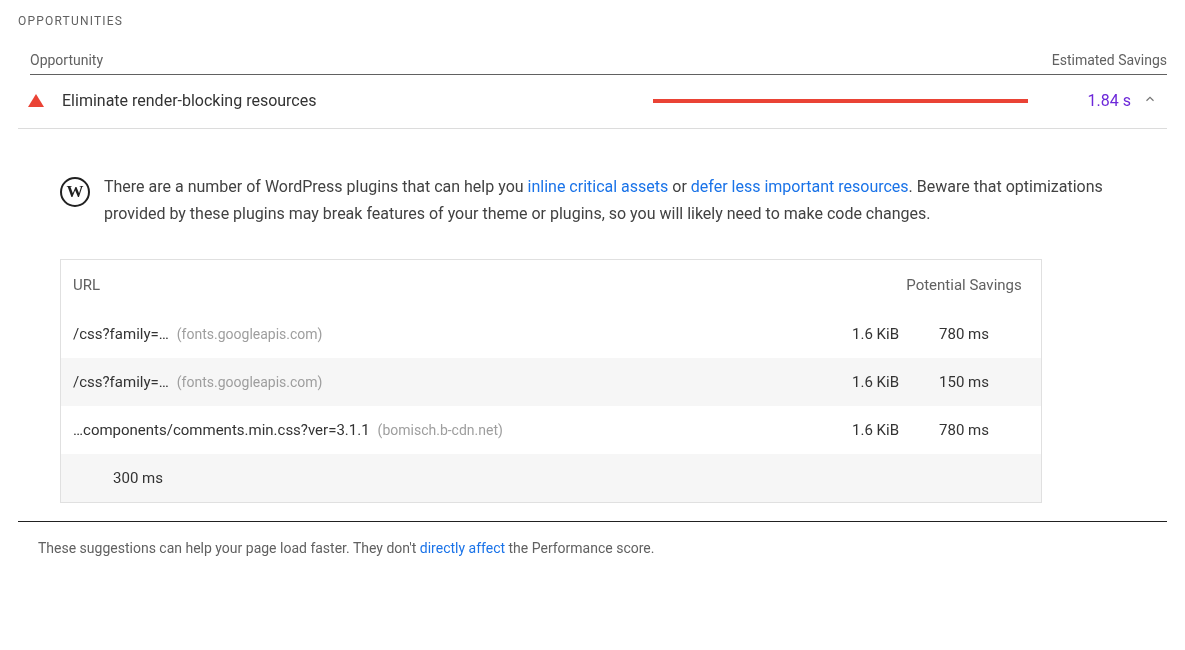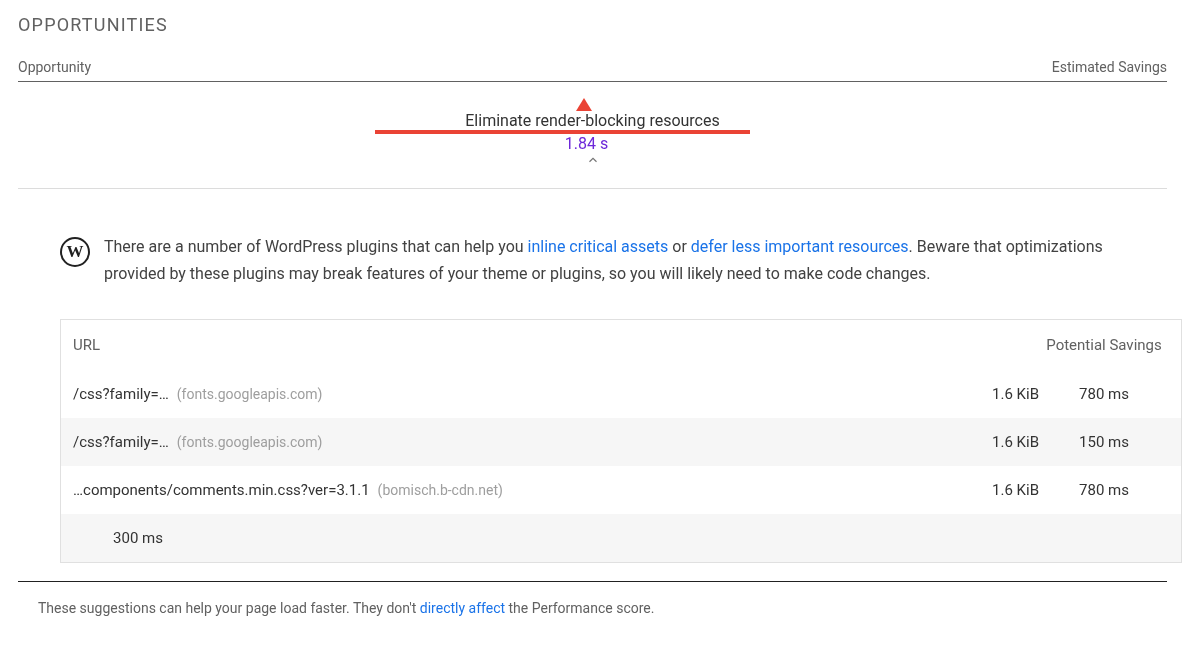--- a/index.html
+++ b/index.html
@@ -1,33 +1,33 @@
 <!DOCTYPE html>
 <html><head>
 <meta charset="utf-8">
 <style>
 * { box-sizing: border-box; margin: 0; padding: 0; }
 body { font-family: Roboto, Arial, sans-serif; font-size: 14px; color: #333; background: #fff; width: 1185px; padding: 14px 18px; }
-.section-title { font-size: 18px; letter-spacing: 1.2px; color: #616161; font-weight: 400; margin-bottom: 18px; }
-.headers { display: flex; justify-content: space-between; color: #616161; font-size: 14px; padding: 6px 0; border-bottom: 1px solid #616161; margin-bottom: 12px; }
-.opp-row { display: flex; align-items: center; padding: 4px 10px 18px 10px; border-bottom: 1px solid #dcdcdc; flex-direction: column; }
+.section-title { font-size: 12px; letter-spacing: 1.2px; color: #616161; font-weight: 400; margin-bottom: 18px; }
+.headers { display: flex; justify-content: space-between; color: #616161; font-size: 14px; padding: 6px 0; border-bottom: 1px solid #616161; margin-bottom: 12px; margin-left: 12px; }
+.opp-row { display: flex; align-items: center; padding: 4px 10px 18px 10px; border-bottom: 1px solid #dcdcdc; }
 .tri-icon { width: 0; height: 0; border-left: 8px solid transparent; border-right: 8px solid transparent; border-bottom: 13px solid #ea4335; margin-right: 18px; flex-shrink: 0; }
 .opp-title { font-size: 16px; color: #333; flex: 0 0 auto; }
 .spacer { flex: 1; }
 .bar-wrap { width: 375px; height: 4px; background: transparent; margin-right: 60px; }
 .bar { height: 100%; background: #ea4335; width: 100%; }
 .savings { color: #6d28d9; font-size: 16px; margin-right: 12px; }
 .chevron { color: #757575; font-size: 14px; }
 .details { padding: 20px 0 0 42px; }
 .desc { font-size: 16px; color: #424242; line-height: 1.7; }
 a { color: #1a73e8; text-decoration: none; }
 .tag { display: inline-block; border: 1px solid #757575; border-radius: 3px; padding: 0 4px; font-size: 13px; color: #424242; line-height: 1.3; }
 .wp-row { display: flex; align-items: flex-start; margin-top: 24px; }
 .wp-icon { width: 30px; height: 30px; border-radius: 50%; border: 2px solid #212121; display: flex; align-items: center; justify-content: center; font-weight: bold; font-size: 17px; color: #212121; margin-right: 14px; flex-shrink: 0; font-family: Georgia, serif; margin-top: 4px; }
-.table { border: 1px solid #e0e0e0; margin-top: 32px; width: 1122px; }
+.table { border: 1px solid #e0e0e0; margin-top: 32px; width: 982px; }
 .thead { display: flex; padding: 16px 12px; color: #616161; font-size: 15px; }
 .col-url { flex: 1; }
 .col-size { width: 180px; text-align: right; }
 .col-save { width: 130px; text-align: center; }
 .trow { display: flex; padding: 15px 12px; font-size: 15px; color: #333; }
 .trow:nth-child(even) { background: #f6f6f6; }
 .trow:nth-child(odd) { background: #fff; }
 .url-path { color: #333; }
 .url-host { color: #9e9e9e; margin-left: 8px; font-size: 14px; }
 .bottom-divider { border-top: 1px solid #212121; margin-top: 18px; }

